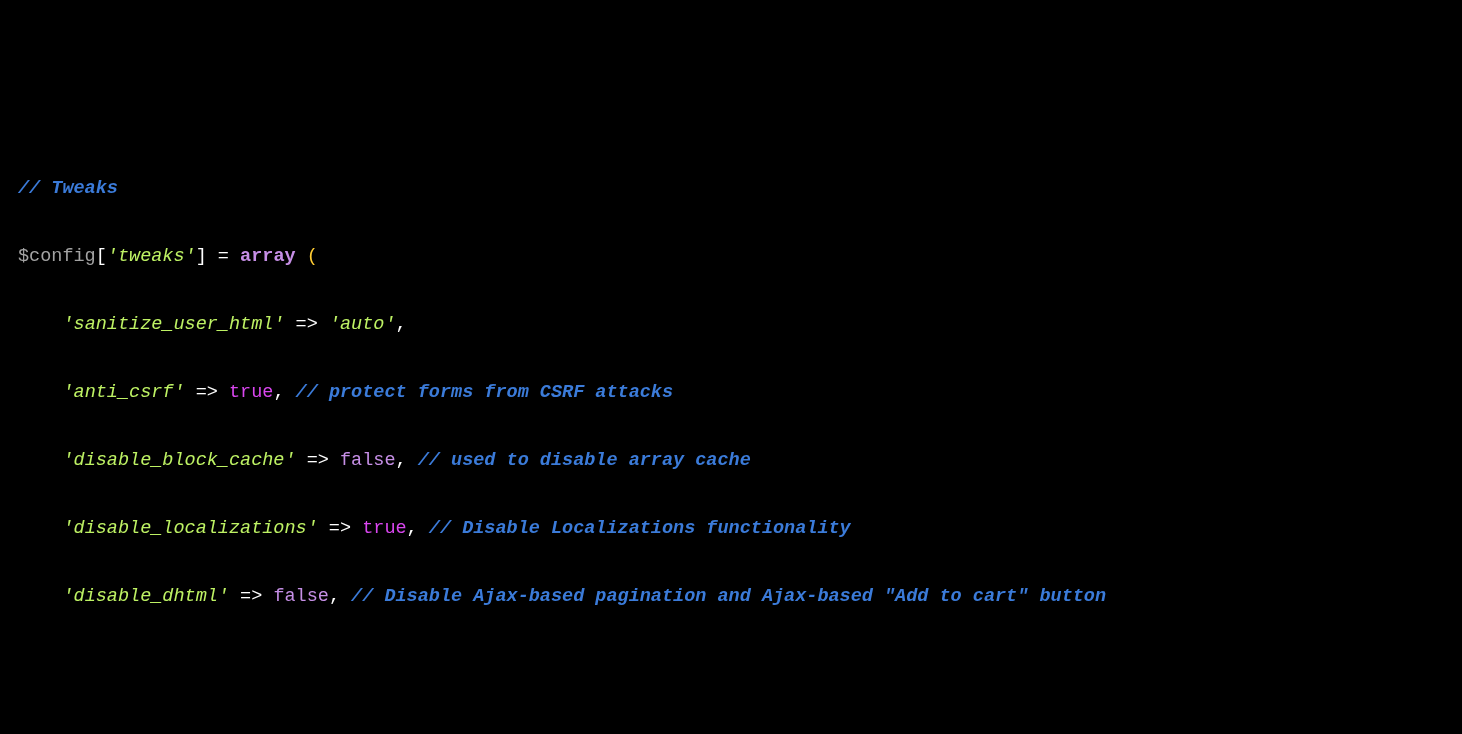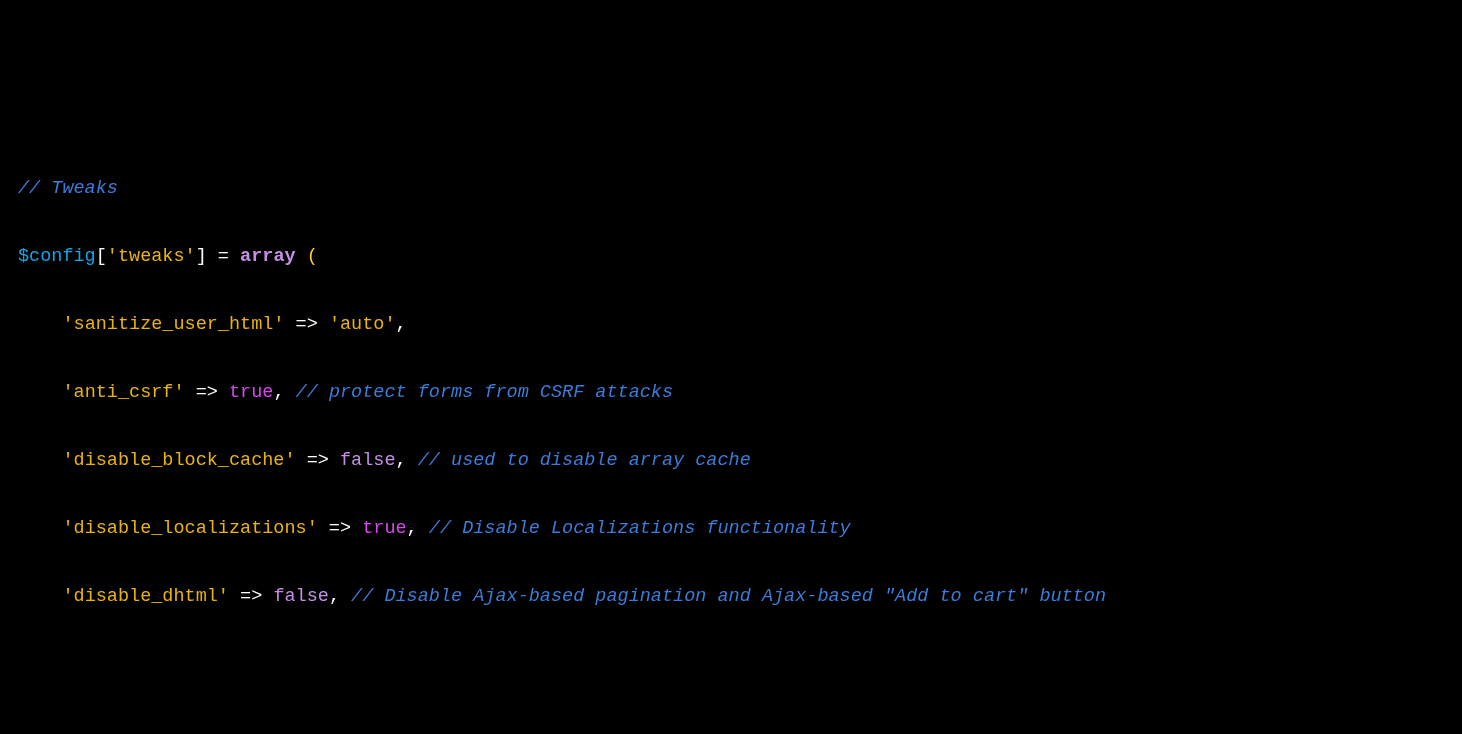--- a/index.html
+++ b/index.html
@@ -10,23 +10,23 @@
     line-height: 34px;
     color: #ffffff;
     overflow: hidden;
     width: 1462px;
     height: 734px;
     white-space: pre;
     padding-left: 18px;
     padding-top: 2px;
   }
   .line { display: block; white-space: pre; }
-  .comment { color: #3b7bd9; font-style: italic; }
-  .var { color: #0ea5e9; }
-  .str { color: #eab308; }
+  .comment { color: #3b7bd9; font-style: italic; font-weight: bold; }
+  .var { color: #a3a3a3; }
+  .str { color: #bef264; font-style: italic; }
   .arr { color: #c68fe6; font-weight: bold; }
   .op  { color: #ffffff; }
   .par { color: #ffcc33; }
   .bool-t { color: #d946ef; }
   .bool-f { color: #c68fe6; }
 </style>
 </head>
 <body>
 
 

